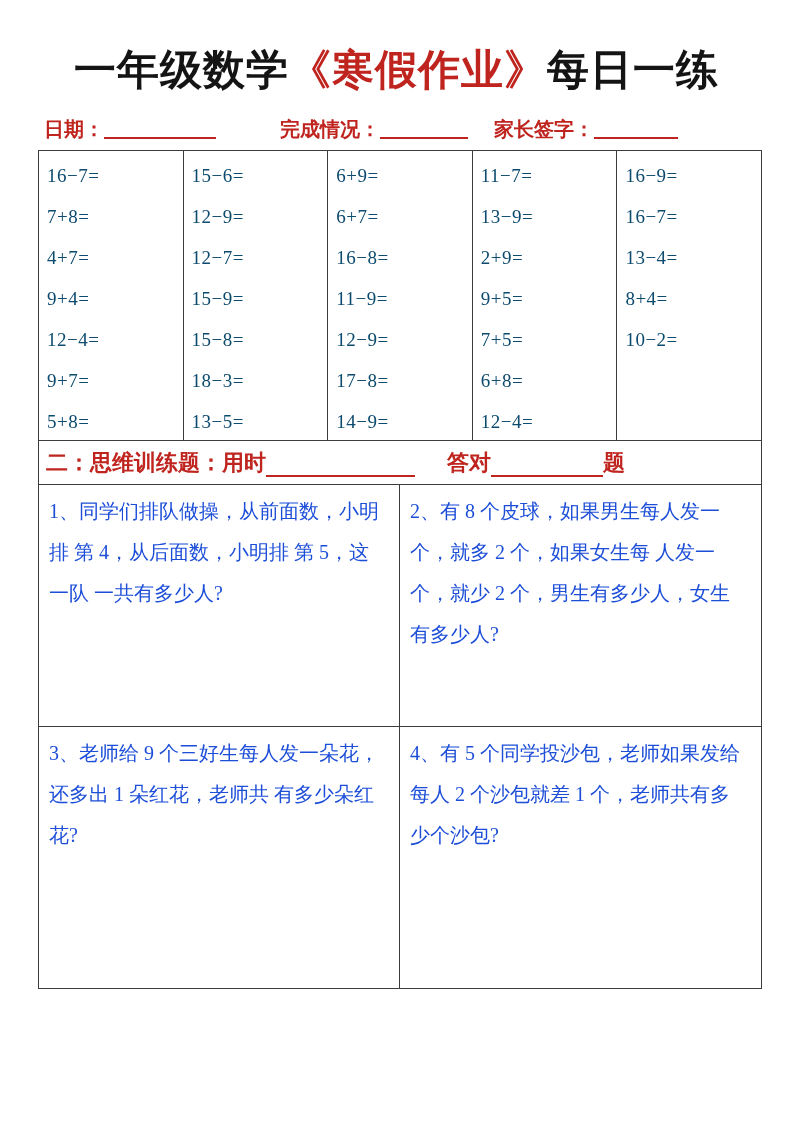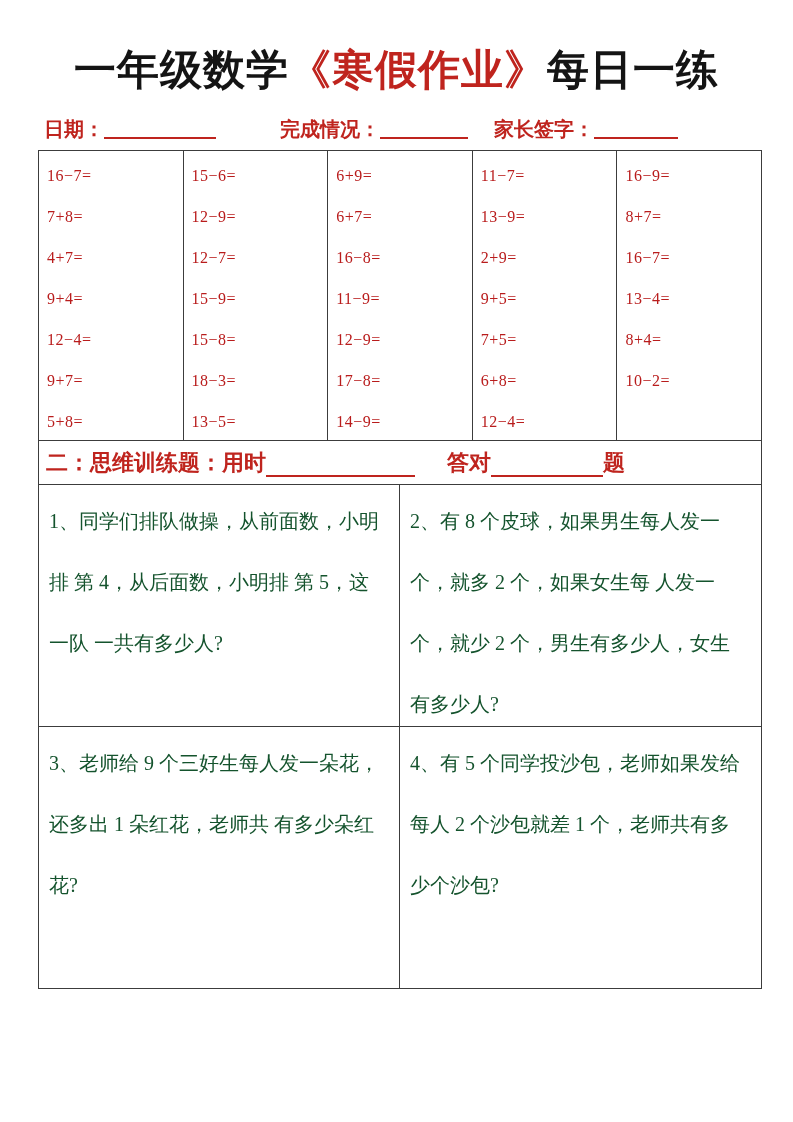--- a/index.html
+++ b/index.html
@@ -74,22 +74,22 @@
   }
   .calc-col{
     flex:1 1 0;
     border-right:1.5px solid var(--border);
     padding:4px 0 0 8px;
   }
   .calc-col:last-child{border-right:none;}
   .calc-item{
     height:41px;
     line-height:41px;
-    font-size:16px;
-    color:#b91c1c;
+    font-size:19px;
+    color:#0c4a6e;
     letter-spacing:0.5px;
   }
   .s2-row{
     border-top:1.5px solid var(--border);
     border-bottom:1.5px solid var(--border);
     height:45px;
     display:flex;
     align-items:center;
     padding-left:7px;
     font-size:22px;
@@ -101,22 +101,22 @@
   .s2-row .b2{width:112px;}
   
   .word-grid{
     display:grid;
     grid-template-columns:1fr 1fr;
     grid-template-rows:242px 261px;
   }
   .word-cell{
     padding:6px 12px 0 10px;
     font-size:20px;
-    line-height:61px;
-    color:#14532d;
+    line-height:41px;
+    color:#1d4ed8;
   }
   .word-cell.br{border-right:1.5px solid var(--border);}
   .word-cell.bb{border-bottom:1.5px solid var(--border);}
   
   .footer{
     margin-top:8px;
     text-align:center;
   }
   .footer-box{
     display:inline-block;
@@ -174,21 +174,20 @@
         <div class="calc-item">11−7=</div>
         <div class="calc-item">13−9=</div>
         <div class="calc-item">2+9=</div>
         <div class="calc-item">9+5=</div>
         <div class="calc-item">7+5=</div>
         <div class="calc-item">6+8=</div>
         <div class="calc-item">12−4=</div>
       </div>
       <div class="calc-col">
         <div class="calc-item">16−9=</div>
-        <div class="calc-item">8+7=</div>
         <div class="calc-item">16−7=</div>
         <div class="calc-item">13−4=</div>
         <div class="calc-item">8+4=</div>
         <div class="calc-item">10−2=</div>
       </div>
     </div>
 
     <div class="s2-row">
         <span>二：思维训练题：用时</span>
         <span class="blank"></span>

